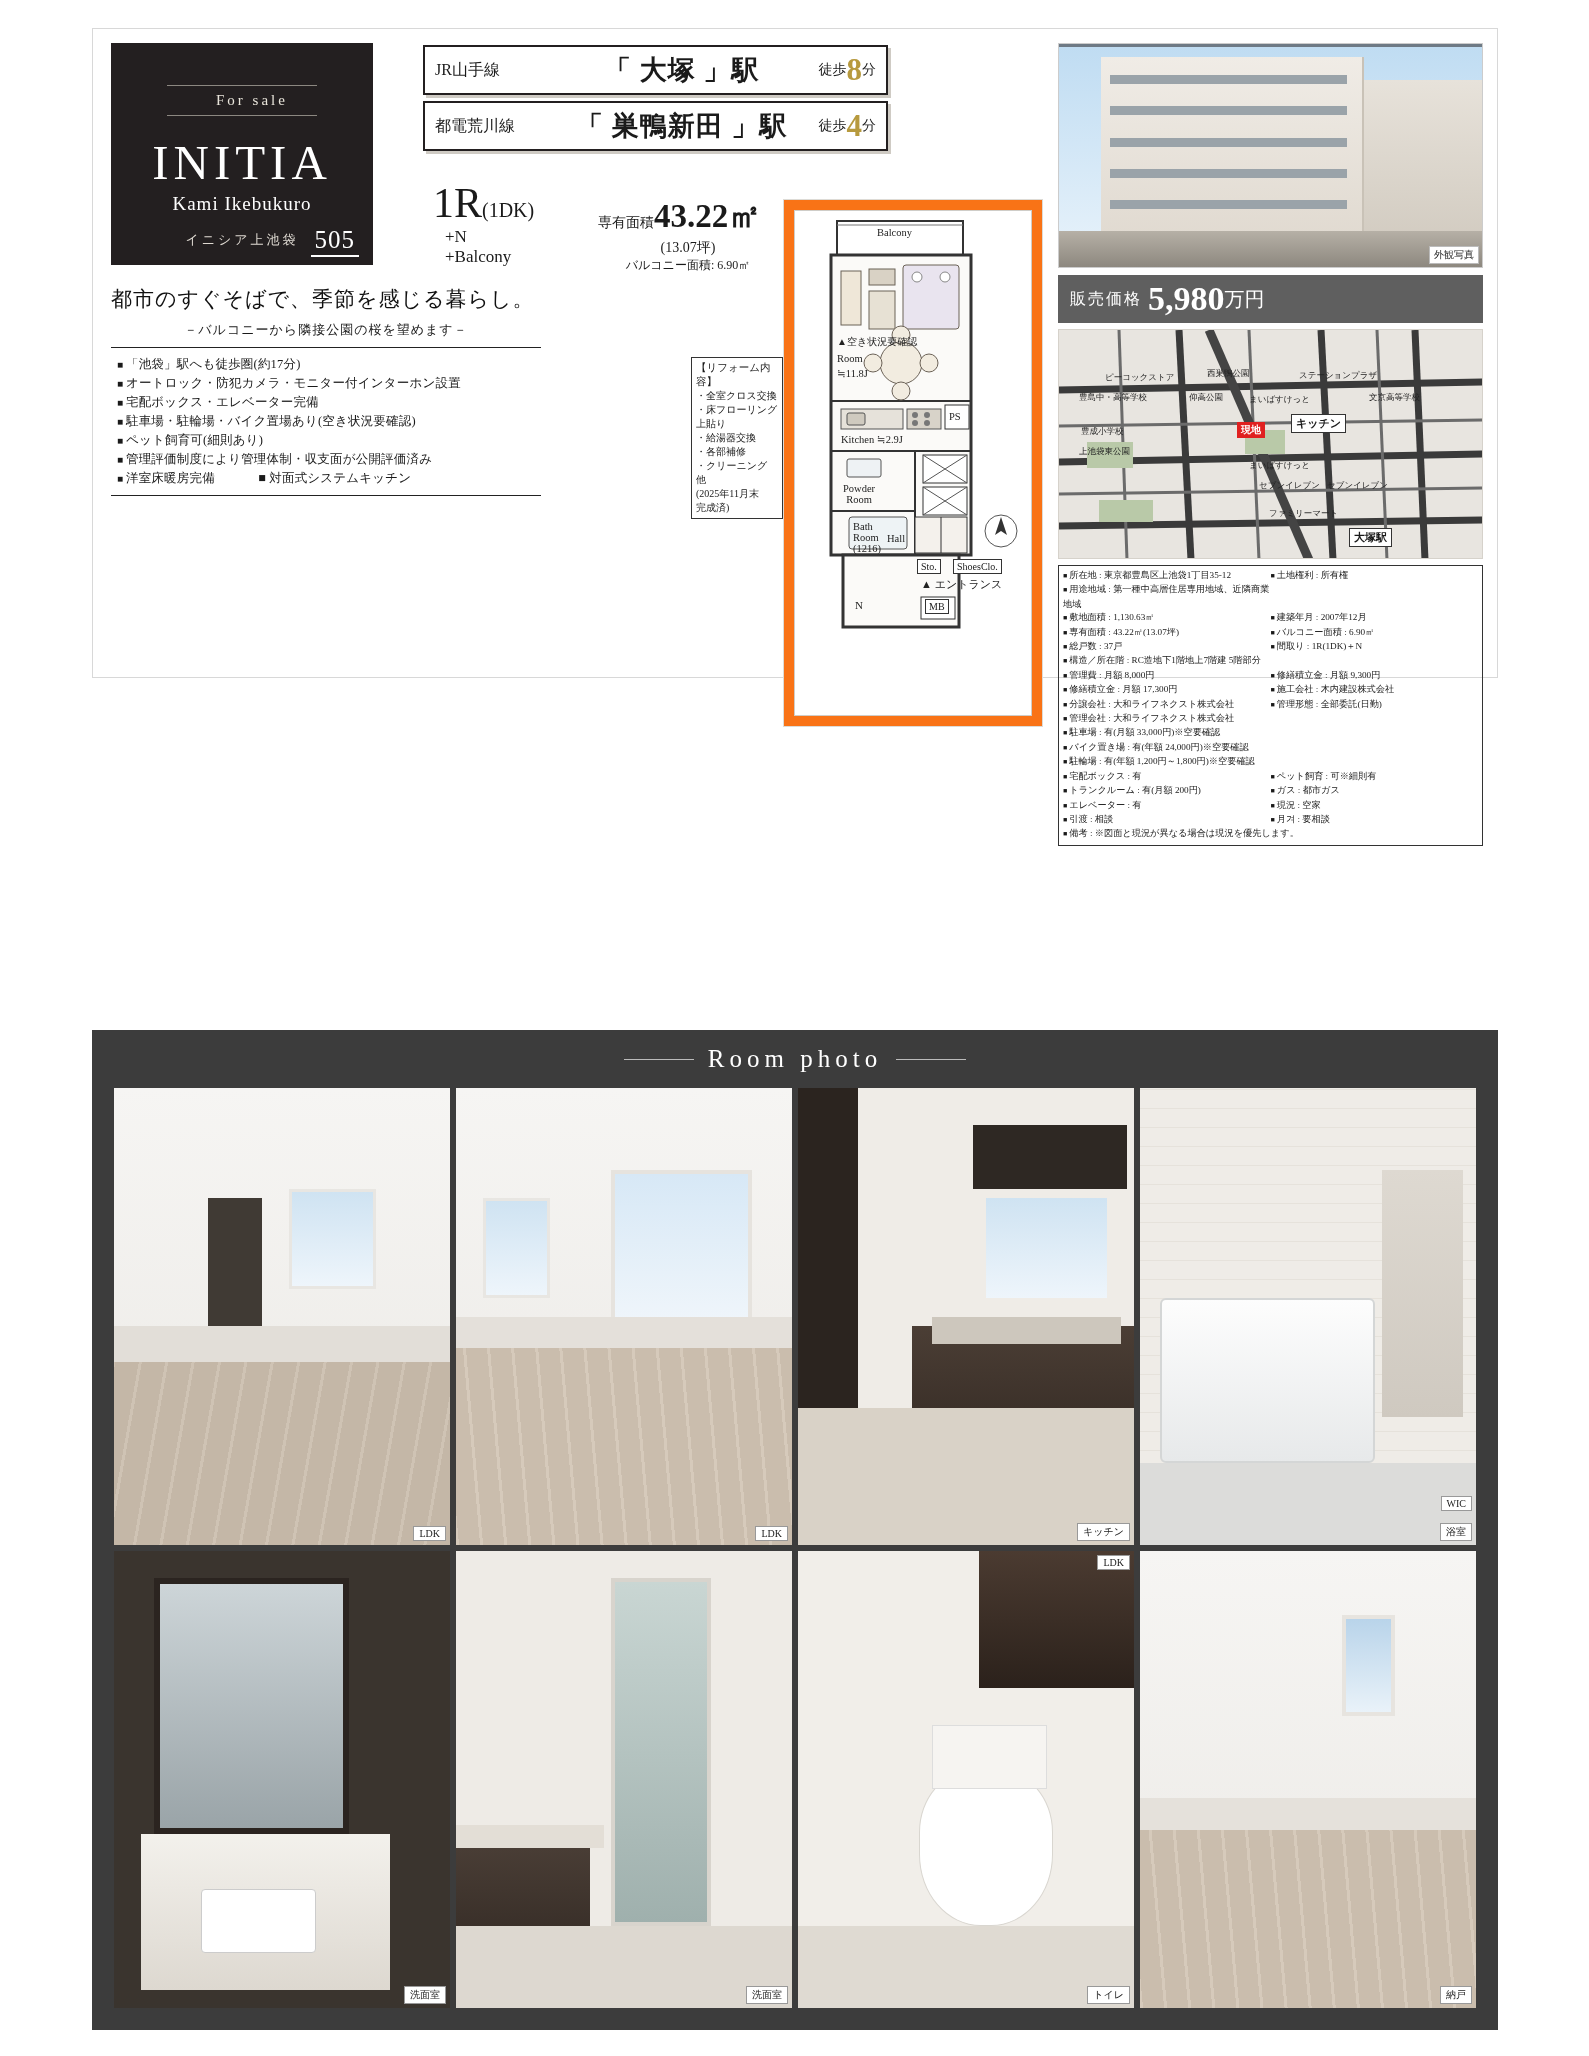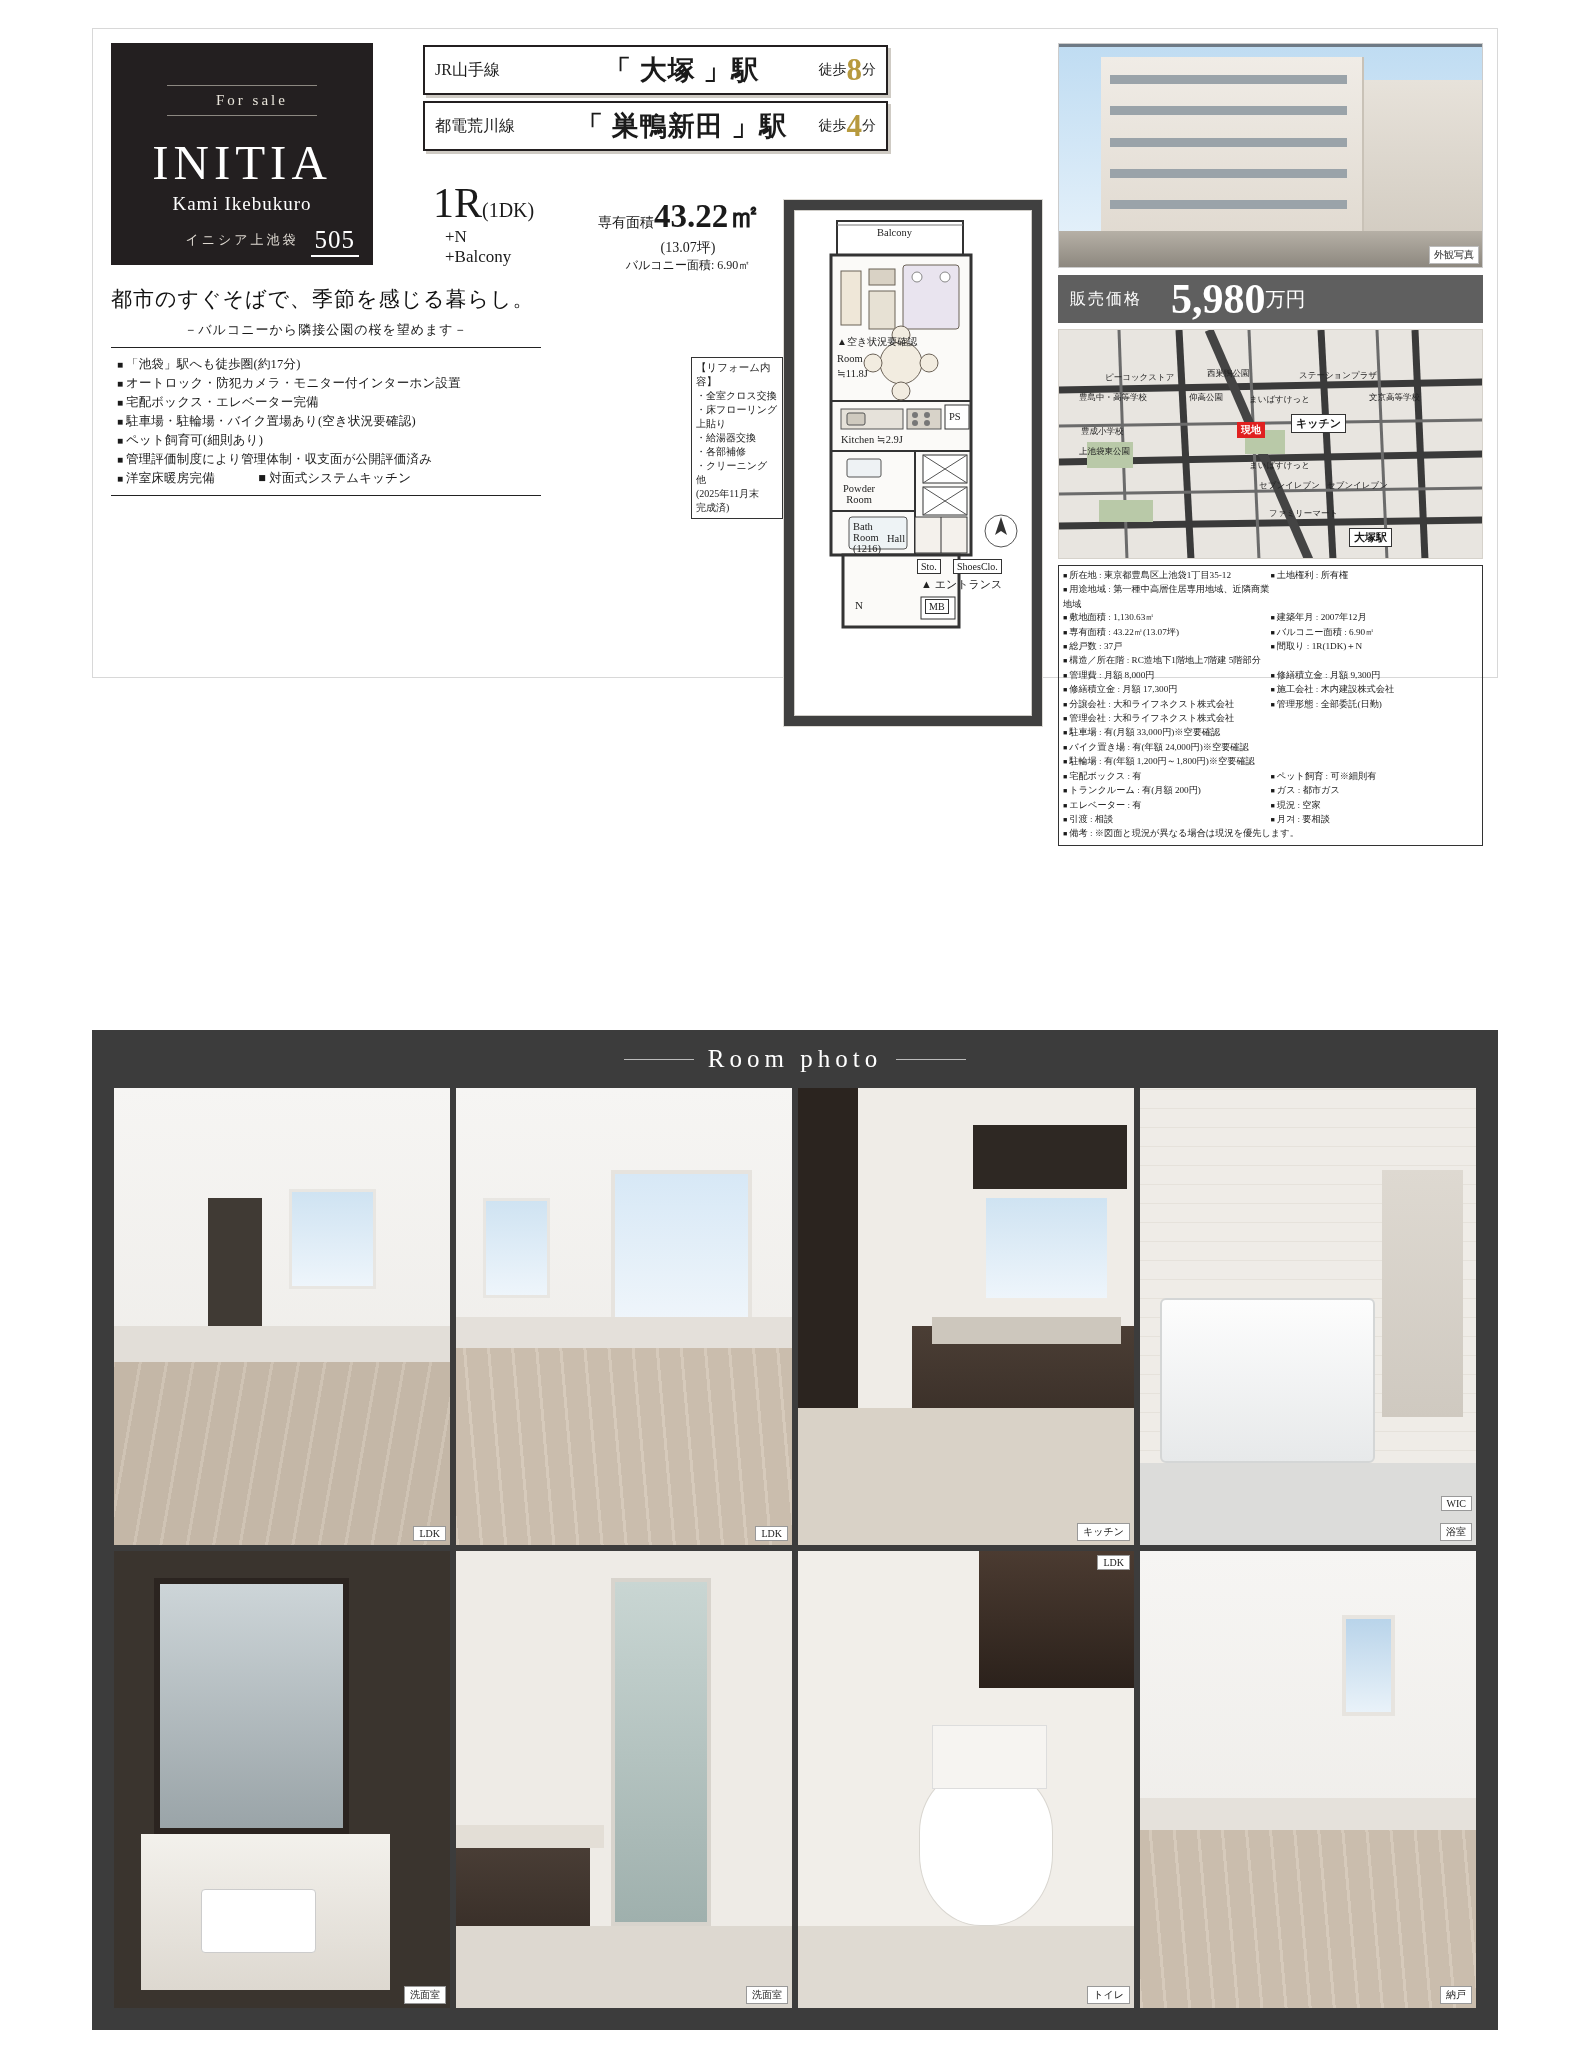--- a/index.html
+++ b/index.html
@@ -115,41 +115,41 @@
   .reform-box {
     position:absolute; left:598px; top:328px; width:92px;
     border:1px solid #333; font-size:10px; line-height:14px; padding:3px 4px;
     background:#fff; z-index: 5;
   }
   .reform-box .rf-title { font-size:10.5px; }
 
   
   .fp {
     position:absolute; left:690px; top:170px; width: 260px; height: 528px;
-    background:#404040; border:1px solid #dddbd6;
+    background:#f97316; border:1px solid #dddbd6;
   }
   .fp-inner { position:absolute; inset:10px; background:#fff; border:1px solid #cfcdc8; }
   .fp svg { position:absolute; left:0; top:0; }
   .fp-lbl { position:absolute; font-size:10.5px; color:#222; }
   .fp-badge {
     position:absolute; font-size:10px; border:1px solid #333; background:#fff; padding:1px 3px;
   }
 
   
   .col-right { position:absolute; left:965px; top:14px; width:425px; }
   .exterior {
     width: 425px; height: 225px; position:relative; overflow:hidden; border:1px solid #ccc;
   }
   .ex-cap { position:absolute; right:3px; bottom:3px; background:#fff; font-size:10px; padding:1px 4px; border:1px solid #bbb;}
   .price-bar {
     margin-top:7px; height:48px; background:#5f5f5f; color:#fff;
     display:flex; align-items:center; padding-left:12px; position:relative;
   }
   .price-lbl { font-size:16px; letter-spacing:2px; }
-  .price-num { font-size:42px; font-weight:700; margin-left:29px; letter-spacing:0px; color:#fff;}
+  .price-num { font-size:34px; font-weight:700; margin-left:6px; letter-spacing:0px; color:#fff;}
   .price-unit { font-size:20px; }
   .map {
     margin-top:6px; width:425px; height:230px; position:relative;
     background:#ece9e4; border:1px solid #d6d2cb; overflow:hidden;
   }
   .map-lbl { position:absolute; font-size:8.5px; color:#222; white-space:nowrap; }
   .map-sta { position:absolute; font-size:11px; background:#fff; border:1px solid #333; padding:1px 4px; font-weight:700;}
   .map-here { position:absolute; font-size:10px; background:#e02020; color:#fff; padding:1px 4px; font-weight:700;}
   .spec {
     margin-top:6px; width:425px; border:1px solid #333; padding:3px 4px;

